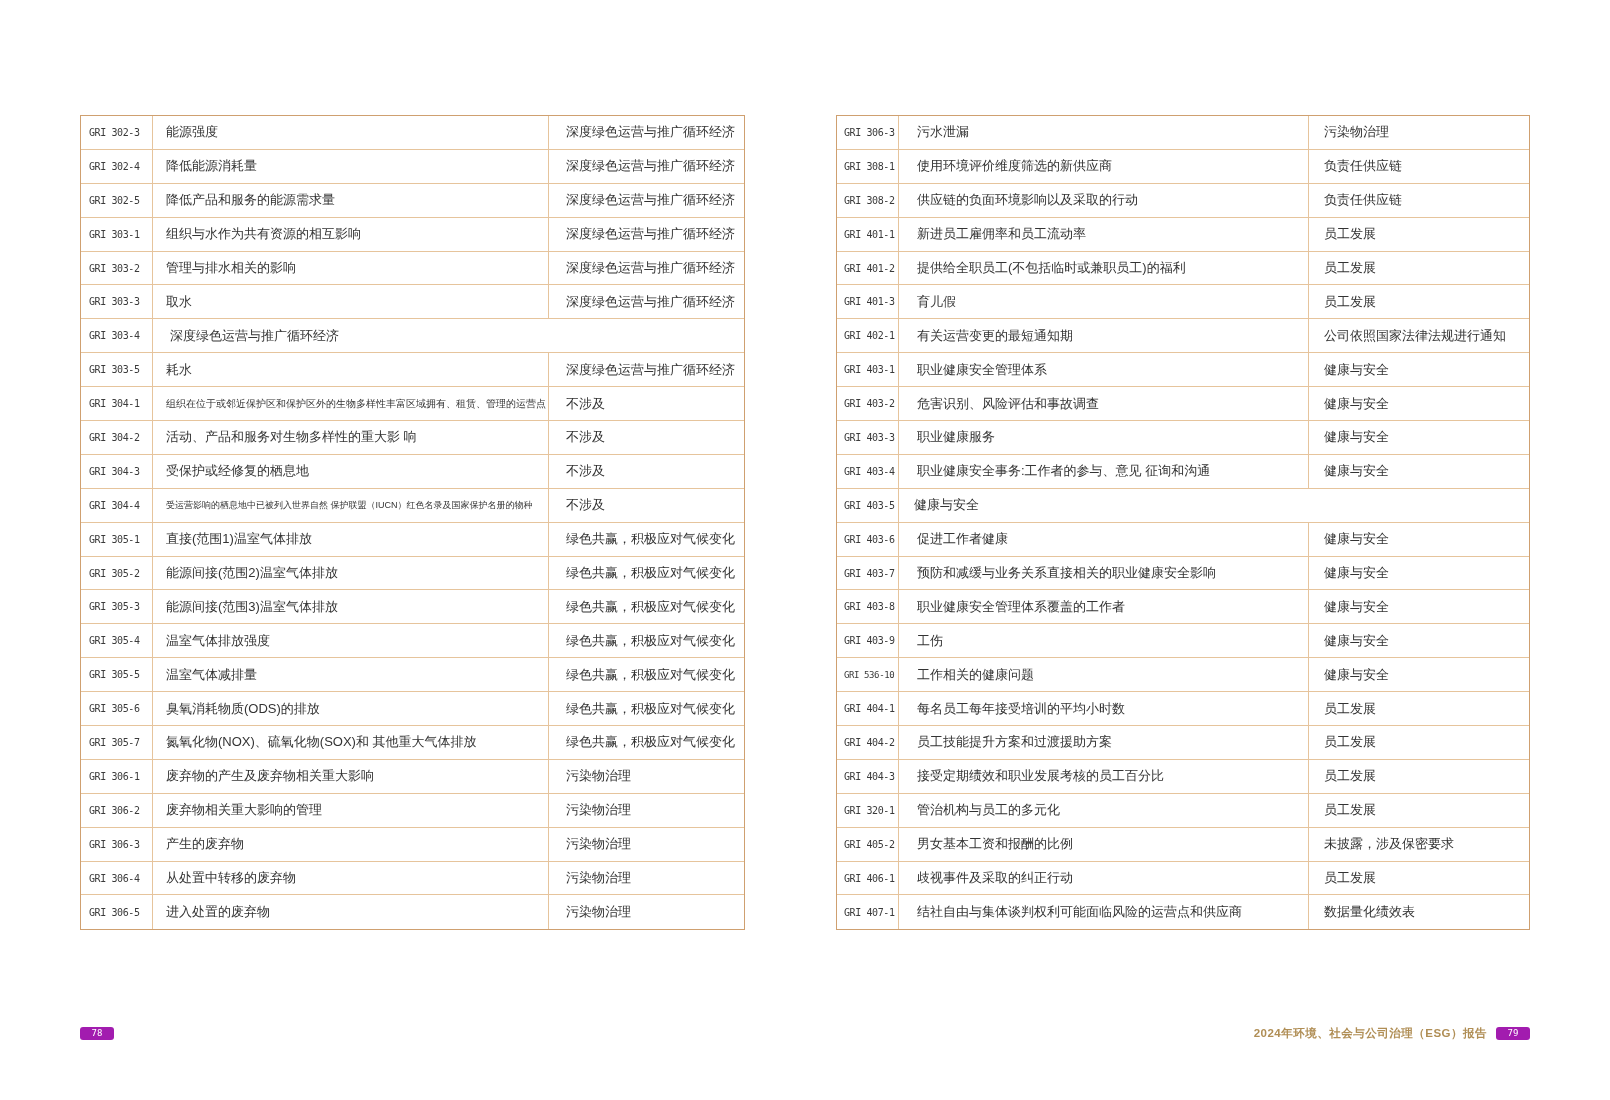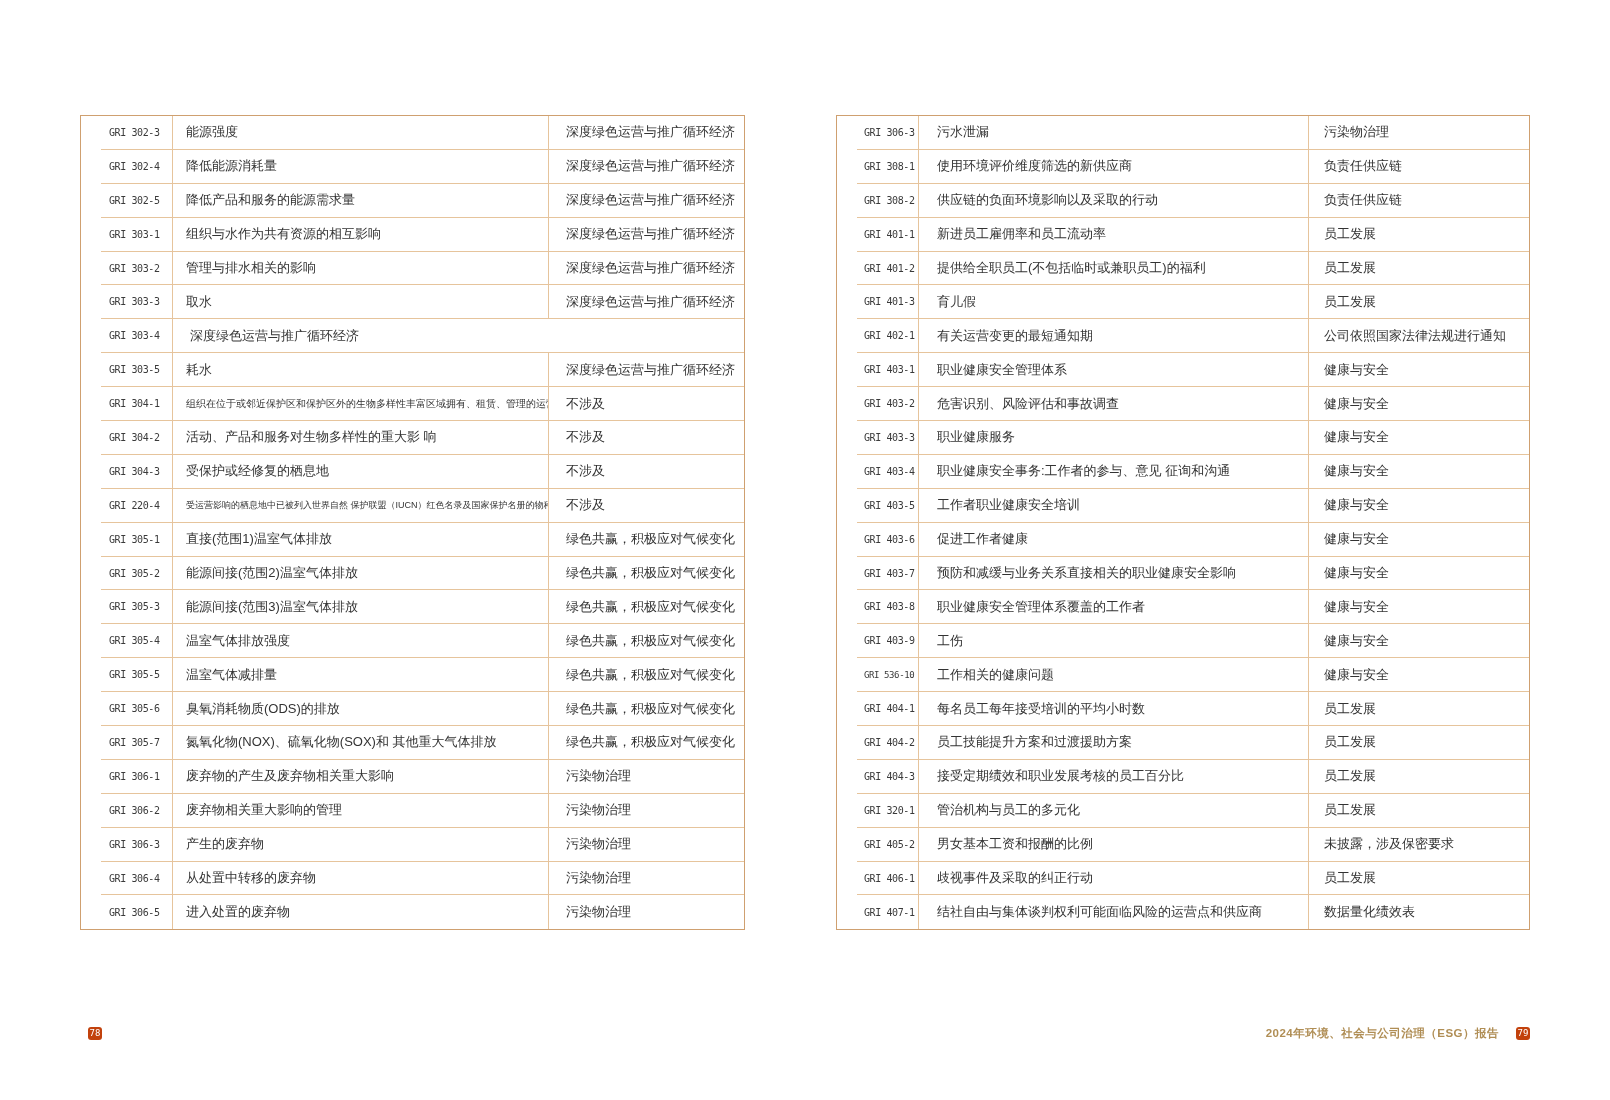--- a/index.html
+++ b/index.html
@@ -6,21 +6,20 @@
   body {
     width:1610px; height:1100px; position:relative;
     background:#ffffff;
     font-family:"Liberation Sans", sans-serif;
   }
   .gri-table {
     position:absolute;
     border:1.5px solid #cfa070;
     background:#ffffff;
     box-sizing:border-box;
-    padding-left:20px;
   }
   #table-left  { left:80px;  top:115px; width:665px; }
   #table-right { left:836px; top:115px; width:694px; }
   .trow {
     display:grid;
     height:33.9px;
     border-bottom:1px solid #e6c49c;
     box-sizing:border-box;
   }
   .trow:last-child { border-bottom:none; }
@@ -38,27 +37,26 @@
   #table-right .tcell.category { padding-left:15px; }
   .cell-text {
     display:inline-block; white-space:nowrap;
     font-size:13px; color:#333333;
   }
   .tcell.code .cell-text {
     font-family:"DejaVu Sans Mono", monospace;
     font-size:10px; letter-spacing:-0.4px; color:#3a3a3a;
   }
   .page-badge {
-    width:14px; height:13px;
-    background:#c2410c; color:#ffffff;
+    width:34px; height:13px;
+    background:#a21caf; color:#ffffff;
     font-size:9px; line-height:13px; text-align:center;
     border-radius:3px;
     font-family:"DejaVu Sans Mono", monospace;
     box-sizing:border-box;
-    margin-left:8px;
   }
   #badge-left { position:absolute; left:80px; top:1027px; }
   .footer-right {
     position:absolute; right:80px; top:1026px;
     display:flex; align-items:center; gap:9px;
   }
   .footer-title {
     color:#b08e55; font-size:11.5px; font-weight:700;
     letter-spacing:0.5px; white-space:nowrap;
   }
@@ -180,21 +178,21 @@
       </div>
       <div class="tcell topic">
         <span class="cell-text">受保护或经修复的栖息地</span>
       </div>
       <div class="tcell category">
         <span class="cell-text">不涉及</span>
       </div>
     </div>
     <div class="trow">
       <div class="tcell code">
-        <span class="cell-text">GRI 220-4</span>
+        <span class="cell-text">GRI 304-4</span>
       </div>
       <div class="tcell topic">
         <span class="cell-text" style="font-size: 9px;">受运营影响的栖息地中已被列入世界自然 保护联盟（IUCN）红色名录及国家保护名册的物种</span>
       </div>
       <div class="tcell category">
         <span class="cell-text">不涉及</span>
       </div>
     </div>
     <div class="trow">
       <div class="tcell code">
@@ -448,23 +446,20 @@
       <div class="tcell topic">
         <span class="cell-text">职业健康安全事务:工作者的参与、意见 征询和沟通</span>
       </div>
       <div class="tcell category">
         <span class="cell-text">健康与安全</span>
       </div>
     </div>
     <div class="trow">
       <div class="tcell code">
         <span class="cell-text">GRI 403-5</span>
-      </div>
-      <div class="tcell topic">
-        <span class="cell-text">工作者职业健康安全培训</span>
       </div>
       <div class="tcell category">
         <span class="cell-text">健康与安全</span>
       </div>
     </div>
     <div class="trow">
       <div class="tcell code">
         <span class="cell-text">GRI 403-6</span>
       </div>
       <div class="tcell topic">

